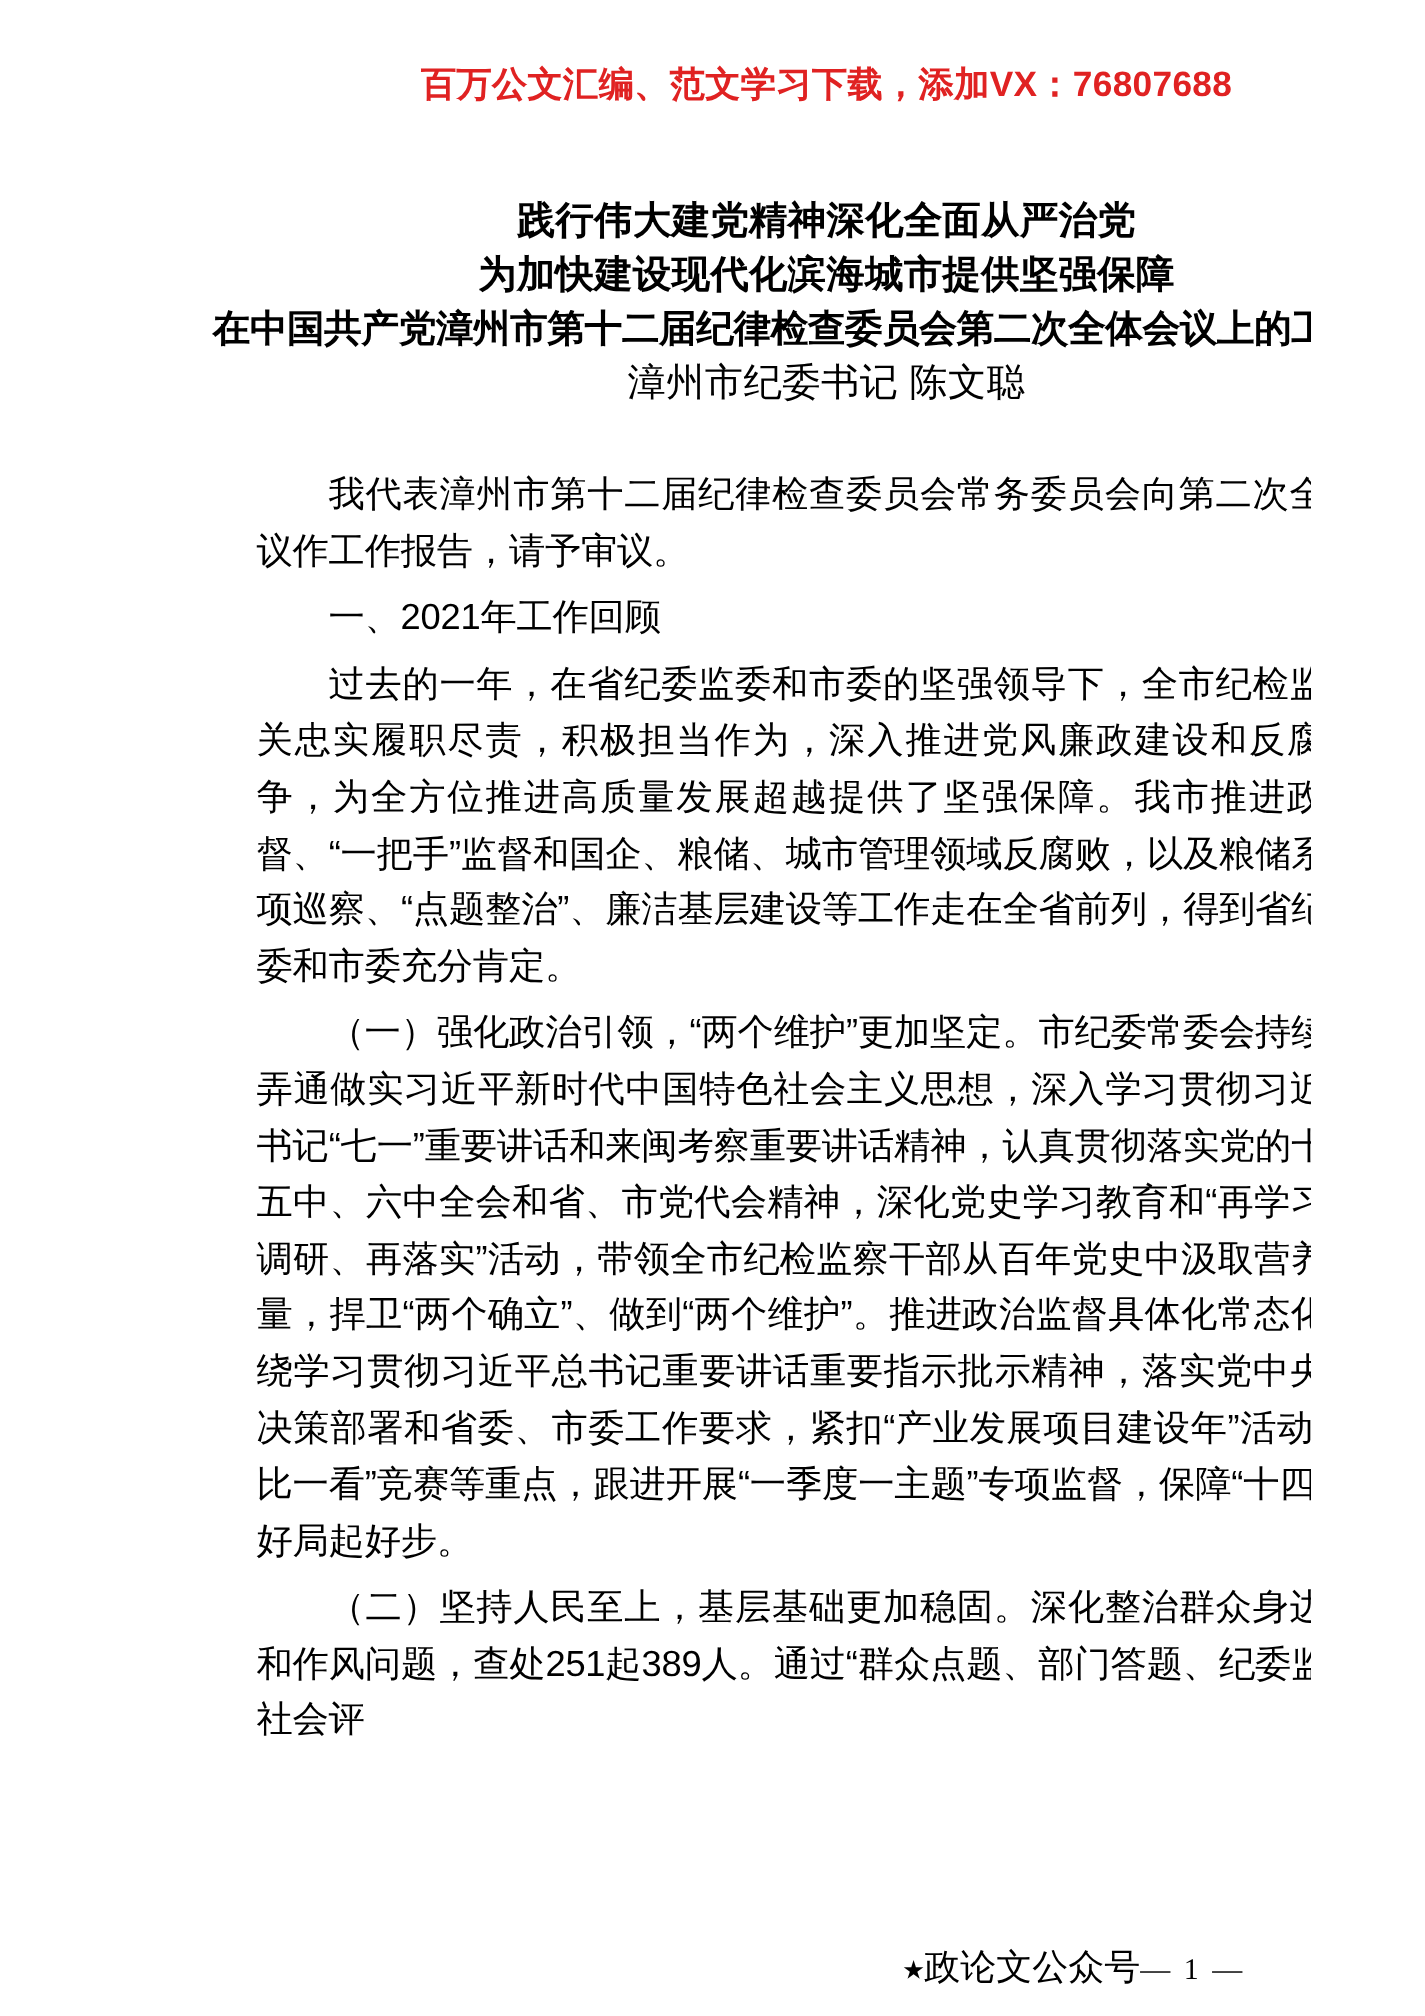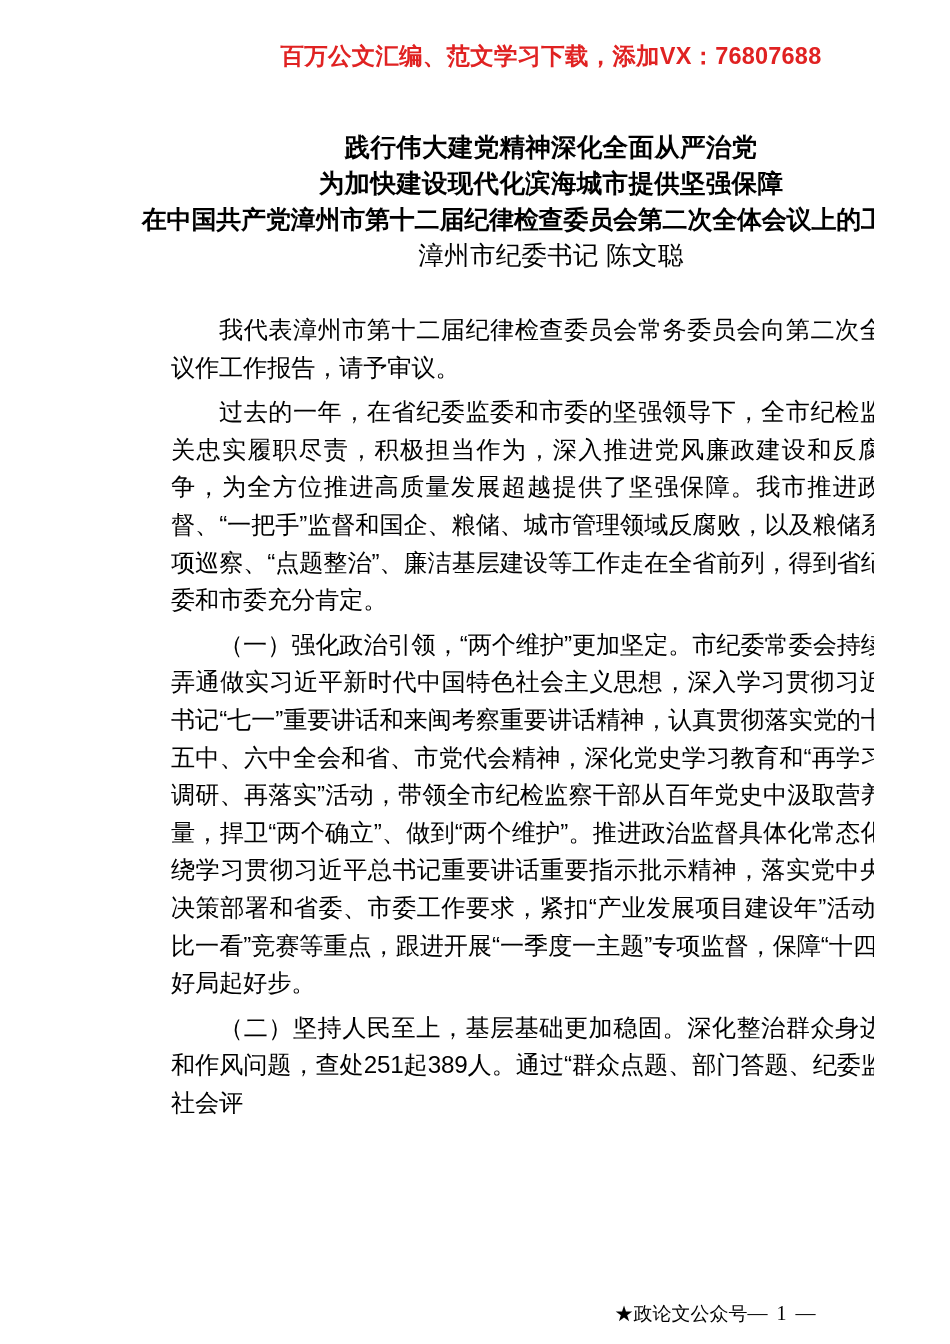--- a/index.html
+++ b/index.html
@@ -100,22 +100,22 @@
   }
   .footer-inner {
     display: inline-block;
     margin-left: 330px;
     font-size: 20px;
     line-height: 26px;
     white-space: nowrap;
     font-family: "Liberation Serif", "DejaVu Serif", serif;
   }
   .footer-mark {
-    font-family: Liberation Serif, serif;
-    font-size: 19px;
+    font-family: Liberation Mono, monospace;
+    font-size: 24px;
   }
   .footer-page {
     letter-spacing: 2px;
   }
 </style>
 </head>
 <body>
 
 <div class="page">
 
@@ -126,20 +126,21 @@
     <div class="title-line">为加快建设现代化滨海城市提供坚强保障</div>
     <div class="title-line wide">在中国共产党漳州市第十二届纪律检查委员会第二次全体会议上的工作报告</div>
     <div class="title-line author">漳州市纪委书记  陈文聪</div>
   </div>
 
   <div class="body-wrap">
 
     <p class="para">我代表漳州市第十二届纪律检查委员会常务委员会向第二次全体会议作工作报告，请予审议。</p>
 
 
+    <p class="para heading">一、2021年工作回顾</p>
 
     <p class="para">过去的一年，在省纪委监委和市委的坚强领导下，全市纪检监察机关忠实履职尽责，积极担当作为，深入推进党风廉政建设和反腐败斗争，为全方位推进高质量发展超越提供了坚强保障。我市推进政治监督、“一把手”监督和国企、粮储、城市管理领域反腐败，以及粮储系统专项巡察、“点题整治”、廉洁基层建设等工作走在全省前列，得到省纪委监委和市委充分肯定。</p>
 
     <p class="para"><span class="lead">（一）强化政治引领，“两个维护”更加坚定。</span><span>市纪委常委会持续学懂弄通做实习近平新时代中国特色社会主义思想，深入学习贯彻习近平总书记“七一”重要讲话和来闽考察重要讲话精神，认真贯彻落实党的十九届五中、六中全会和省、市党代会精神，深化党史学习教育和“再学习、再调研、再落实”活动，带领全市纪检监察干部从百年党史中汲取营养和力量，捍卫“两个确立”、做到“两个维护”。推进政治监督具体化常态化，围绕学习贯彻习近平总书记重要讲话重要指示批示精神，落实党中央重大决策部署和省委、市委工作要求，紧扣“产业发展项目建设年”活动、“六比一看”竞赛等重点，跟进开展“一季度一主题”专项监督，保障“十四五”开好局起好步。</span></p>
 
     <p class="para"><span class="lead">（二）坚持人民至上，基层基础更加稳固。</span><span>深化整治群众身边腐败和作风问题，查处251起389人。通过“群众点题、部门答题、纪委监督、社会评</span></p>
 
   </div>
 
   <div class="footer">

